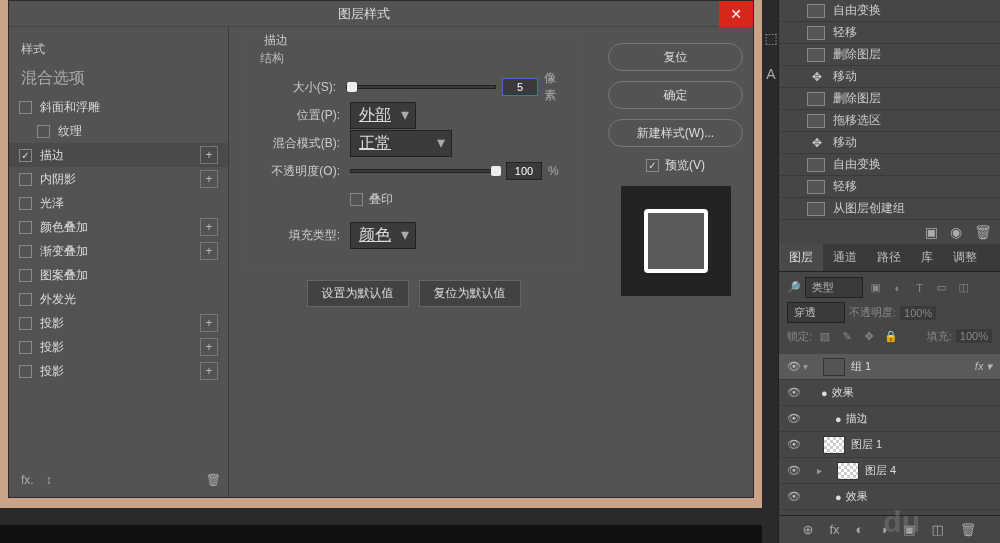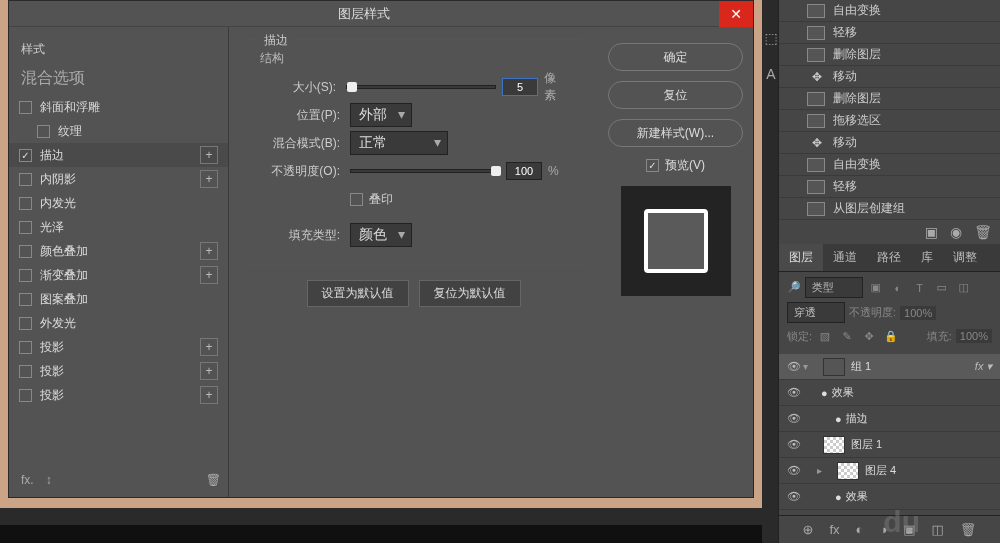--- a/index.html
+++ b/index.html
@@ -70,21 +70,21 @@
 .fieldset-label { position: absolute; top: -8px; left: 12px; background: #535353; padding: 0 6px; font-size: 12px; color: #ccc; }
 .fieldset-sublabel { font-size: 12px; color: #bbb; margin-bottom: 8px; }
 
 .form-row { display: flex; align-items: center; height: 24px; margin-bottom: 4px; font-size: 12px; }
 .form-label { width: 80px; text-align: right; margin-right: 10px; color: #ccc; }
 .slider-track { flex: 0 0 150px; height: 4px; background: #3a3a3a; border: 1px solid #222; position: relative; margin-right: 6px; }
 .slider-thumb { position: absolute; top: -4px; width: 10px; height: 10px; background: #eee; border-radius: 2px; }
 .num-input { width: 36px; height: 18px; background: #3a3a3a; border: 1px solid #3d72c4; color: #fff; font-size: 11px; text-align: center; }
 .num-input.plain { border: 1px solid #222; }
 .unit { margin-left: 6px; color: #aaa; }
-.select { background: #3a3a3a; border: 1px solid #222; color: #ddd; padding: 2px 24px 2px 8px; font-size: 14px; position: relative; }
+.select { background: #3a3a3a; border: 1px solid #222; color: #ddd; padding: 2px 24px 2px 8px; font-size: 16px; position: relative; text-decoration: underline; }
 .select::after { content: "▾"; position: absolute; right: 6px; color: #aaa; }
 .select.wide { padding-right: 60px; }
 .checkbox { display: flex; align-items: center; gap: 6px; color: #ccc; }
 .checkbox-box { width: 13px; height: 13px; border: 1px solid #888; display: flex; align-items: center; justify-content: center; font-size: 10px; }
 .checkbox-box.checked::after { content: "✓"; color: #ddd; }
 
 .color-swatch { width: 36px; height: 20px; background: #fff; border: 1px solid #222; }
 
 .default-btns { display: flex; justify-content: center; gap: 10px; }
 .btn-small { background: #424242; border: 1px solid #666; padding: 4px 14px; font-size: 12px; color: #ddd; cursor: pointer; }
@@ -270,24 +270,20 @@
             <span>描边</span>
             <span class="add-btn">+</span>
           </li>
           <li class="style-item">
             <span class="style-check"></span>
             <span>内阴影</span>
             <span class="add-btn">+</span>
           </li>
           <li class="style-item">
             <span class="style-check"></span>
-            <span>内发光</span>
-          </li>
-          <li class="style-item">
-            <span class="style-check"></span>
             <span>光泽</span>
           </li>
           <li class="style-item">
             <span class="style-check"></span>
             <span>颜色叠加</span>
             <span class="add-btn">+</span>
           </li>
           <li class="style-item">
             <span class="style-check"></span>
             <span>渐变叠加</span>
@@ -365,22 +361,22 @@
           <span class="select">颜色</span>
         </div>
       </div>
       <div class="default-btns">
         <button class="btn-small">设置为默认值</button>
         <button class="btn-small">复位为默认值</button>
       </div>
     </div>
 
     <div class="actions-col">
+      <button class="action-btn">复位</button>
       <button class="action-btn">确定</button>
-      <button class="action-btn">复位</button>
       <button class="action-btn">新建样式(W)...</button>
       <div class="preview-check">
         <span class="checkbox-box checked"></span>
         <span>预览(V)</span>
       </div>
       <div class="preview-box">
         <div class="preview-inner"></div>
       </div>
     </div>
   </div>

